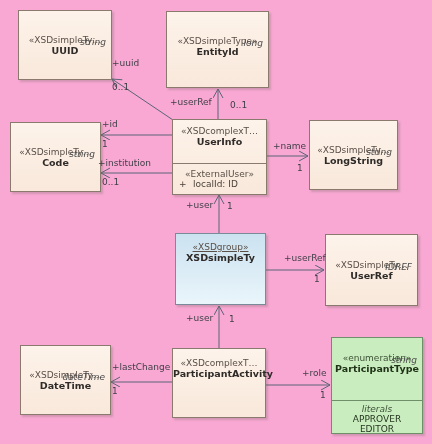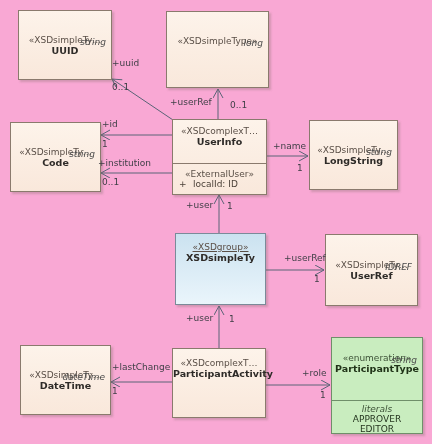--- a/index.html
+++ b/index.html
@@ -136,20 +136,21 @@
       <div class="corner-type">string</div>
       <div class="stereo" style="margin-top:24px;">«XSDsimpleTy…</div>
       <div class="cname">UUID</div>
     </div>
   </div>
 
   <div class="uml-box tan" style="left:166px;top:11px;width:103px;height:77px;">
     <div class="compartment" style="height:75px;">
       <div class="corner-type">long</div>
       <div class="stereo" style="margin-top:24px;">«XSDsimpleType»</div>
+      <div class="cname">EntityId</div>
     </div>
   </div>
 
   <div class="uml-box tan" style="left:10px;top:122px;width:91px;height:70px;">
     <div class="compartment" style="height:68px;">
       <div class="corner-type">string</div>
       <div class="stereo" style="margin-top:24px;">«XSDsimpleTy…</div>
       <div class="cname">Code</div>
     </div>
   </div>

